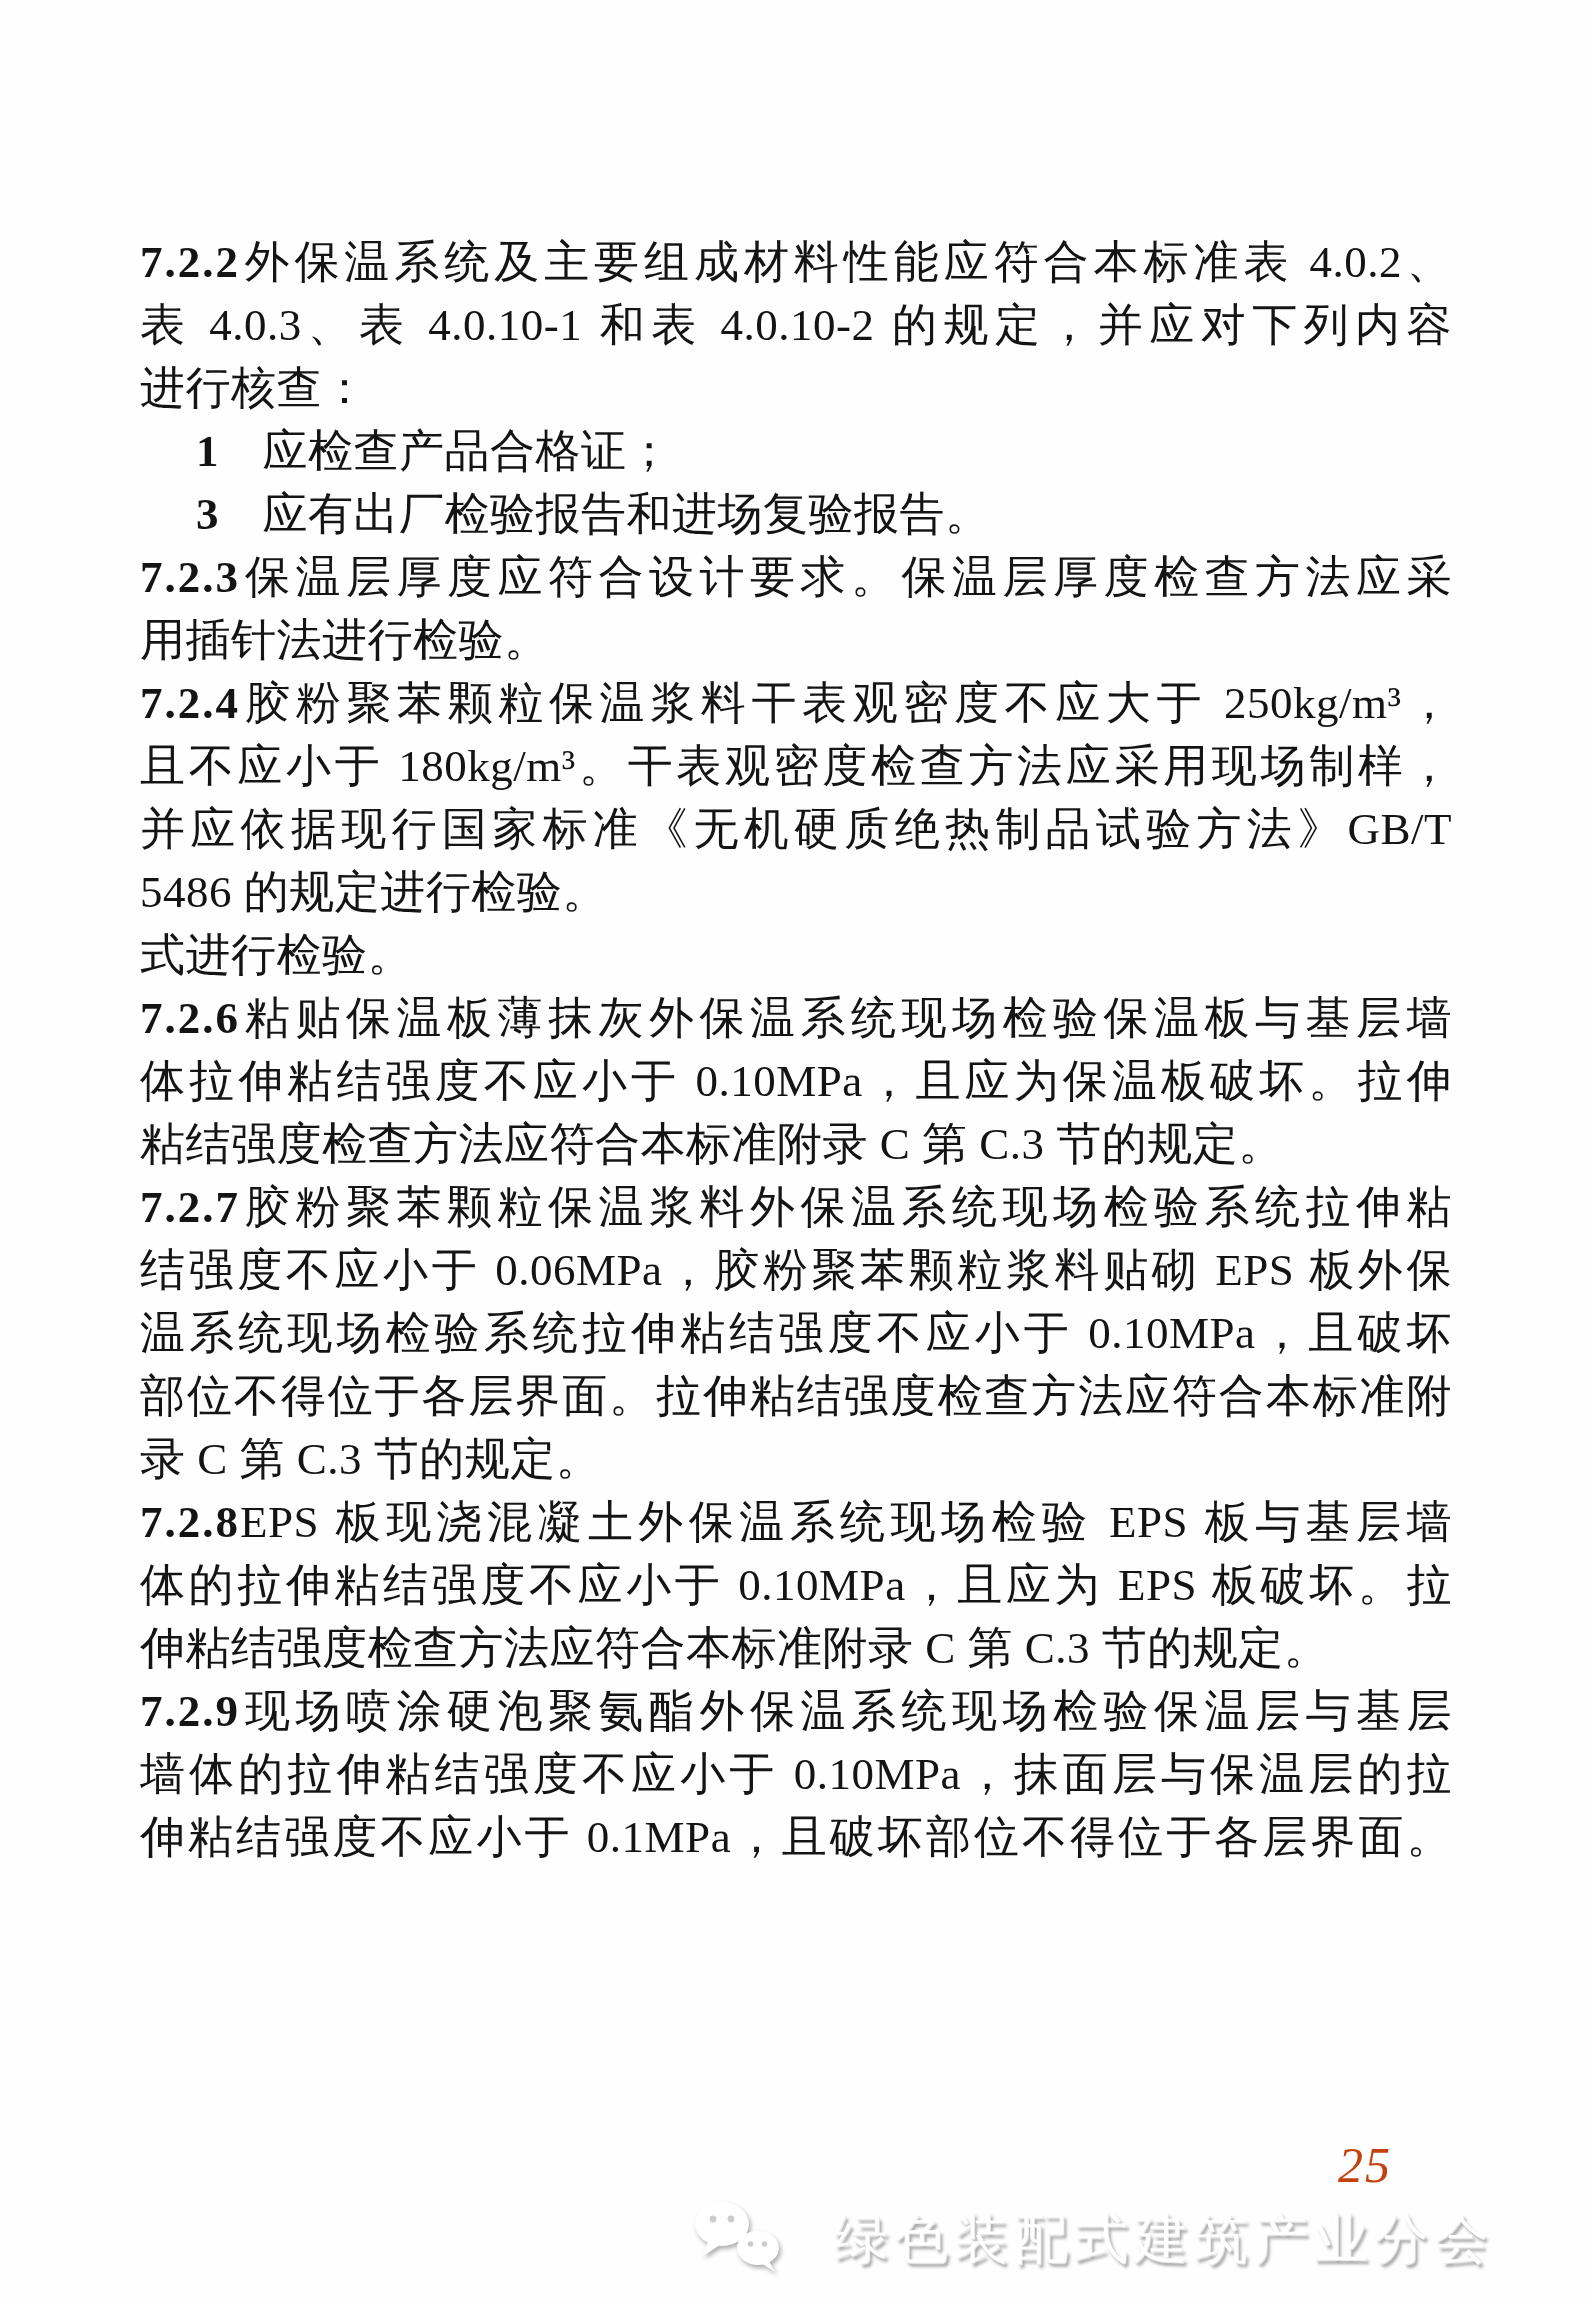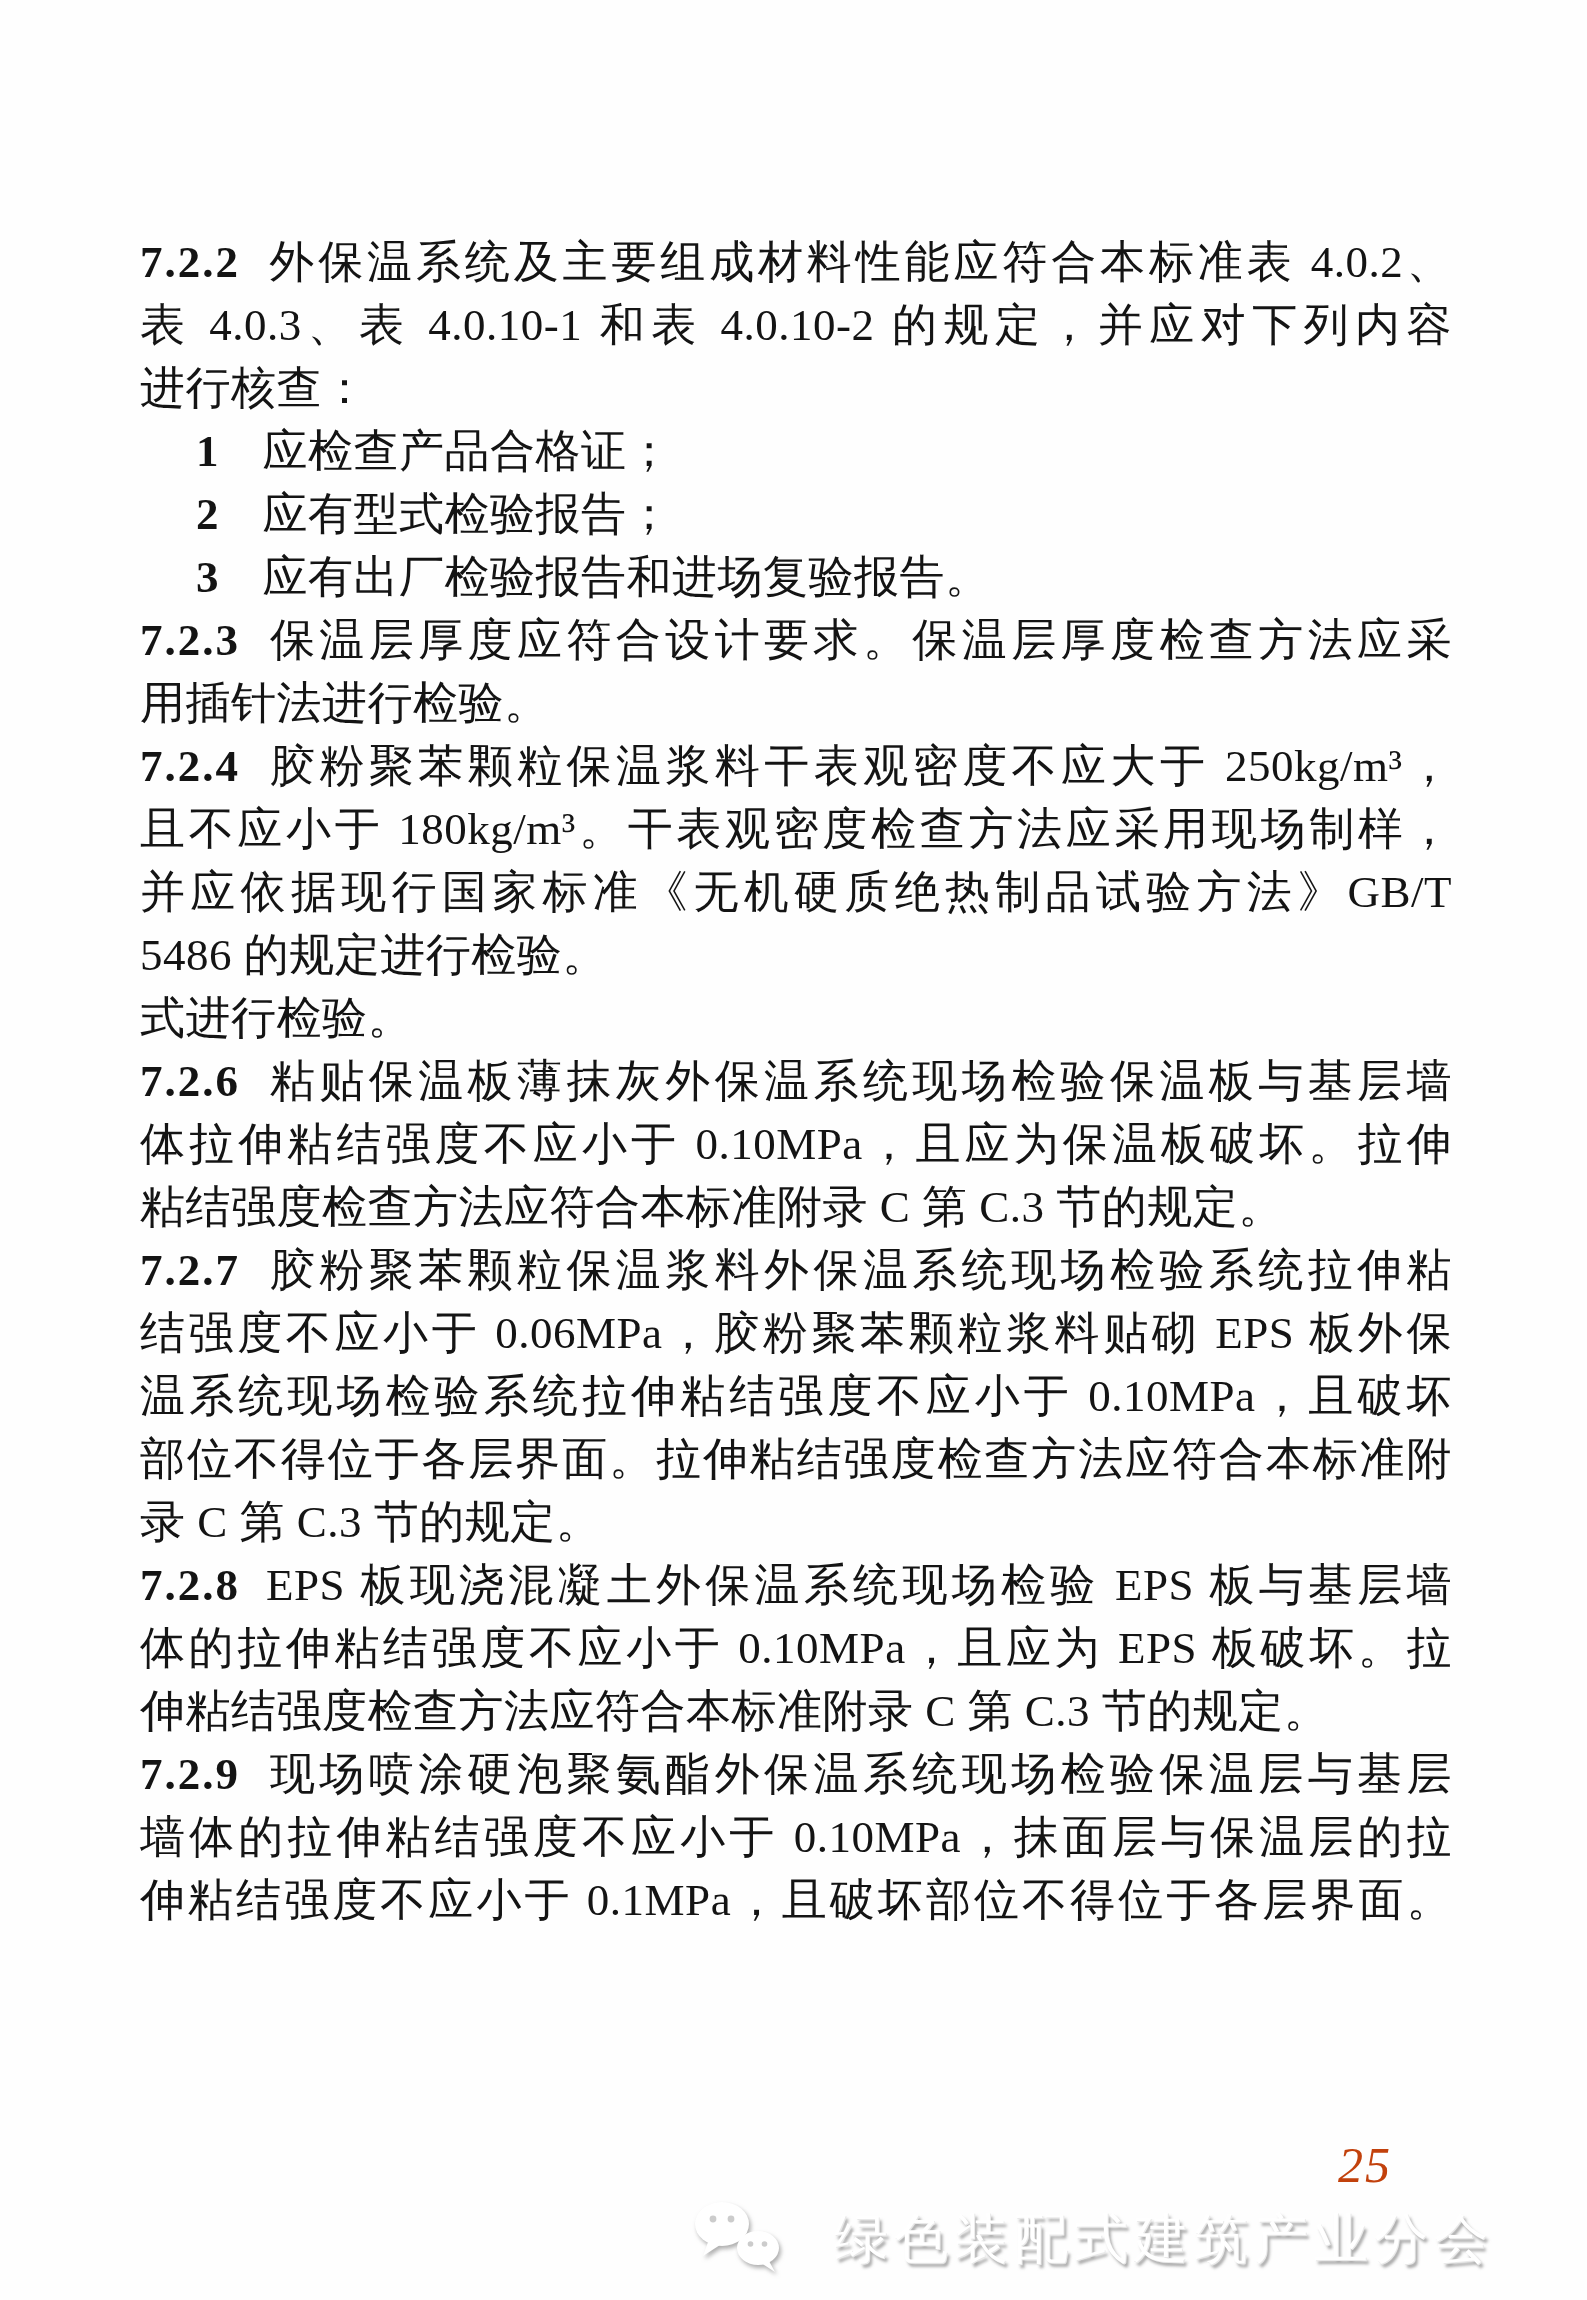--- a/index.html
+++ b/index.html
@@ -35,21 +35,20 @@
     text-align: justify;
     text-align-last: justify;
     text-justify: inter-character;
   }
   .line.item {
     padding-left: 56px;
   }
   .label {
     font-weight: bold;
     letter-spacing: 2px;
-    margin-right: 26px;
   }
   .line.item .label {
     margin-right: 42px;
   }
   .page-number {
     position: absolute;
     left: 1338px;
     top: 2136px;
     font-size: 50px;
     font-style: italic;
@@ -80,21 +79,20 @@
 </head>
 <body>
 
 <div class="page">
 
   <div class="doc-body">
       <div class="line j"><span class="label">7.2.2</span><span>外保温系统及主要组成材料性能应符合本标准表 4.0.2、</span></div>
       <div class="line j"><span>表 4.0.3、表 4.0.10-1 和表 4.0.10-2 的规定，并应对下列内容</span></div>
       <div class="line"><span>进行核查：</span></div>
       <div class="line item"><span class="label">1</span><span>应检查产品合格证；</span></div>
-      <div class="line item"><span class="label">2</span><span>应有型式检验报告；</span></div>
       <div class="line item"><span class="label">3</span><span>应有出厂检验报告和进场复验报告。</span></div>
       <div class="line j"><span class="label">7.2.3</span><span>保温层厚度应符合设计要求。保温层厚度检查方法应采</span></div>
       <div class="line"><span>用插针法进行检验。</span></div>
       <div class="line j"><span class="label">7.2.4</span><span>胶粉聚苯颗粒保温浆料干表观密度不应大于 250kg/m³，</span></div>
       <div class="line j"><span>且不应小于 180kg/m³。干表观密度检查方法应采用现场制样，</span></div>
       <div class="line j"><span>并应依据现行国家标准《无机硬质绝热制品试验方法》GB/T</span></div>
       <div class="line"><span>5486 的规定进行检验。</span></div>
       <div class="line"><span>式进行检验。</span></div>
       <div class="line j"><span class="label">7.2.6</span><span>粘贴保温板薄抹灰外保温系统现场检验保温板与基层墙</span></div>
       <div class="line j"><span>体拉伸粘结强度不应小于 0.10MPa，且应为保温板破坏。拉伸</span></div>

